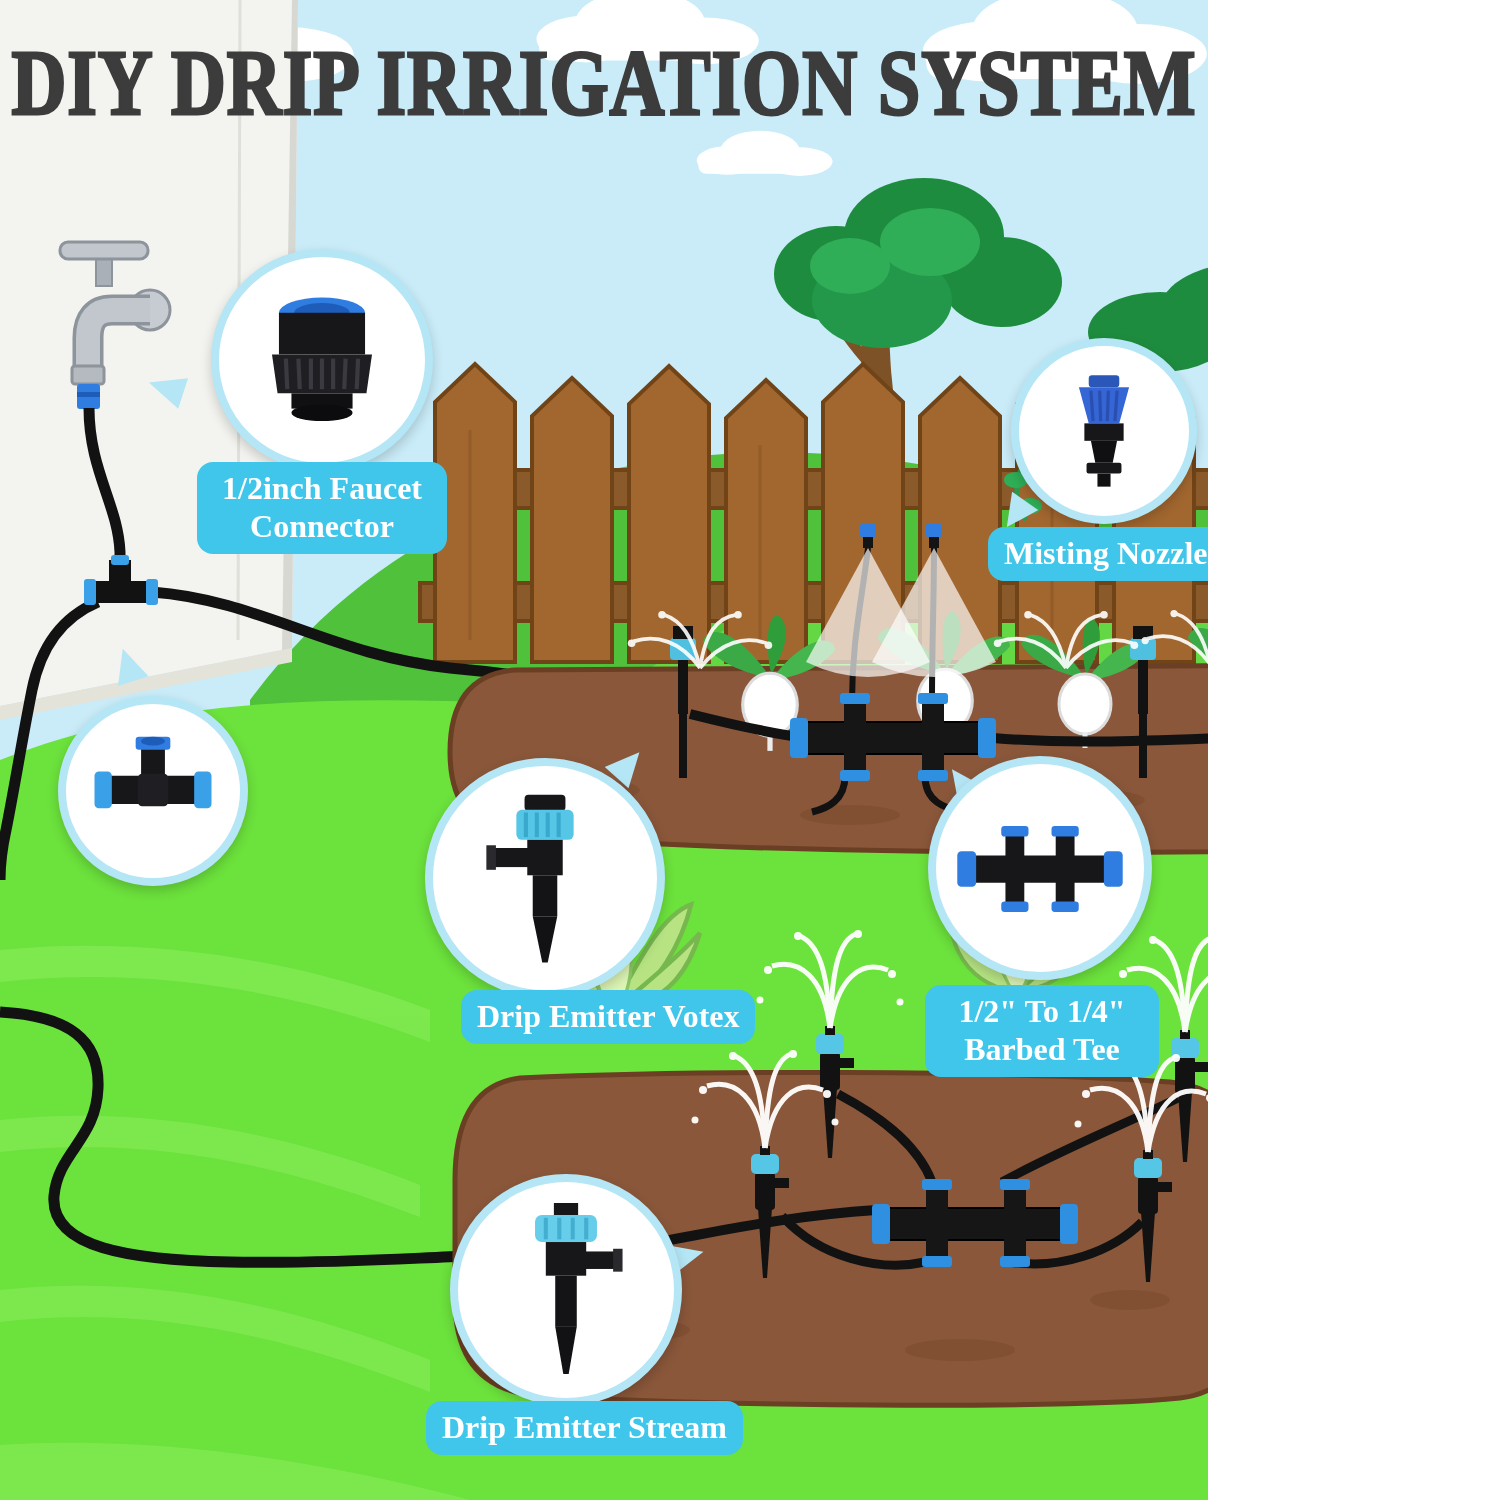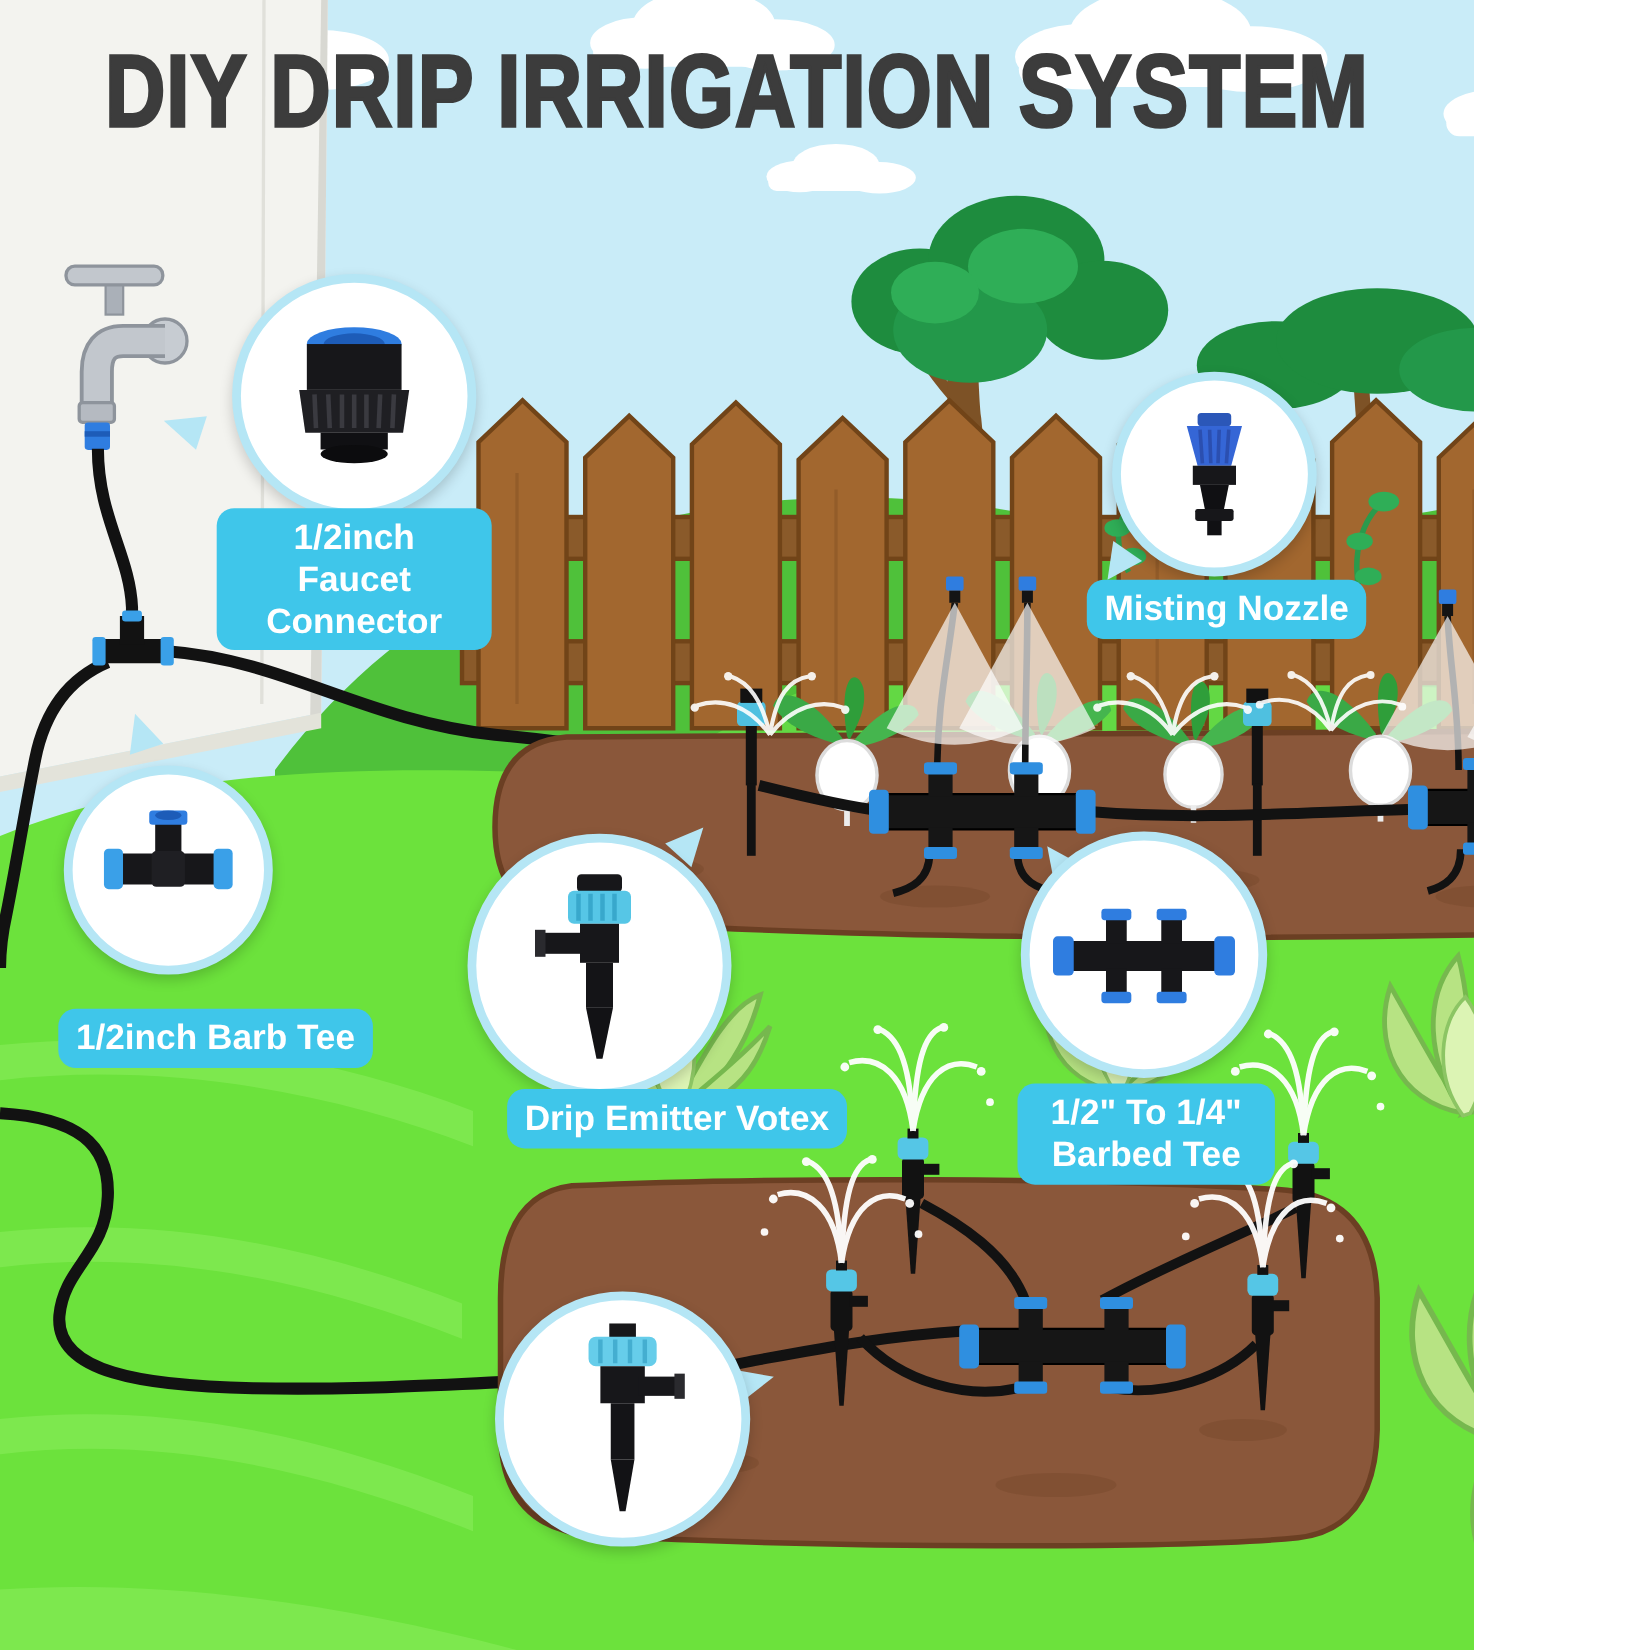--- a/index.html
+++ b/index.html
@@ -1,17 +1,17 @@
 <!DOCTYPE html>
 <html style="--accent: #3fc6ea; --title_text: #3c3c3c; --label_text: #ffffff; --callout_ring: #b5e6f5; --sky: #c9ecf8; --grass: #6ce23c; --soil: #8a573a; --fence_wood: #a2672f; --tubing: #121212; --fitting_blue: #2f7de0;"><head>
 <meta charset="utf-8">
 <style>
   html,body{margin:0;padding:0;background:#fff;}
-  .stage{position:relative;width:1340px;height:1500px;overflow:hidden;
-         background:var(--sky,#c9ecf8);font-family:Liberation Sans, sans-serif;}
+  .stage{position:relative;width:1208px;height:1500px;overflow:hidden;
+         background:var(--sky,#c9ecf8);font-family:Liberation Serif, serif;}
   .scene-svg{position:absolute;left:0;top:0;width:1500px;height:1500px;}
   .title{position:absolute;left:0;top:30px;width:100%;text-align:center;
          color:var(--title_text,#3c3c3c);font-weight:bold;font-size:76px;
          letter-spacing:1px;white-space:nowrap;}
   .title span{display:inline-block;transform:scaleY(1.22);transform-origin:top center;
          -webkit-text-stroke:2.5px currentColor;}
   .callout{position:absolute;border-radius:50%;background:#ffffff;
          border:8px solid var(--callout_ring,#b5e6f5);
          box-shadow:0 5px 12px rgba(0,0,0,.18);
          display:flex;align-items:center;justify-content:center;box-sizing:border-box;}
@@ -394,17 +394,17 @@
       <rect x="40" y="29" width="30" height="25" fill="#17171a"></rect>
       <rect x="66" y="36" width="28" height="13" fill="#17171a"></rect>
       <rect x="90" y="34" width="7" height="17" fill="#2a2a2e"></rect>
       <rect x="47" y="54" width="16" height="38" fill="#141417"></rect>
       <polygon points="47,92 63,92 57,127 53,127" fill="#121215"></polygon>
     </svg>
   </div>
 
   <div class="pill" style="left:197px;top:462px;width:250px;">1/2inch Faucet Connector</div>
   <div class="pill nowrap" style="left:988px;top:527px;">Misting  Nozzle</div>
-  <div class="pill nowrap" style="left:53px;top:917px;">1/2inch Barb Tee</div>
   <div class="pill nowrap" style="left:420px;top:990px;margin-left:41px;">Drip Emitter Votex</div>
   <div class="pill" style="left:925px;top:985px;width:234px;">1/2" To 1/4" Barbed Tee</div>
+  <div class="pill nowrap" style="left:426px;top:1401px;">Drip Emitter Stream</div>
 
 </div>
 
 </body></html>

